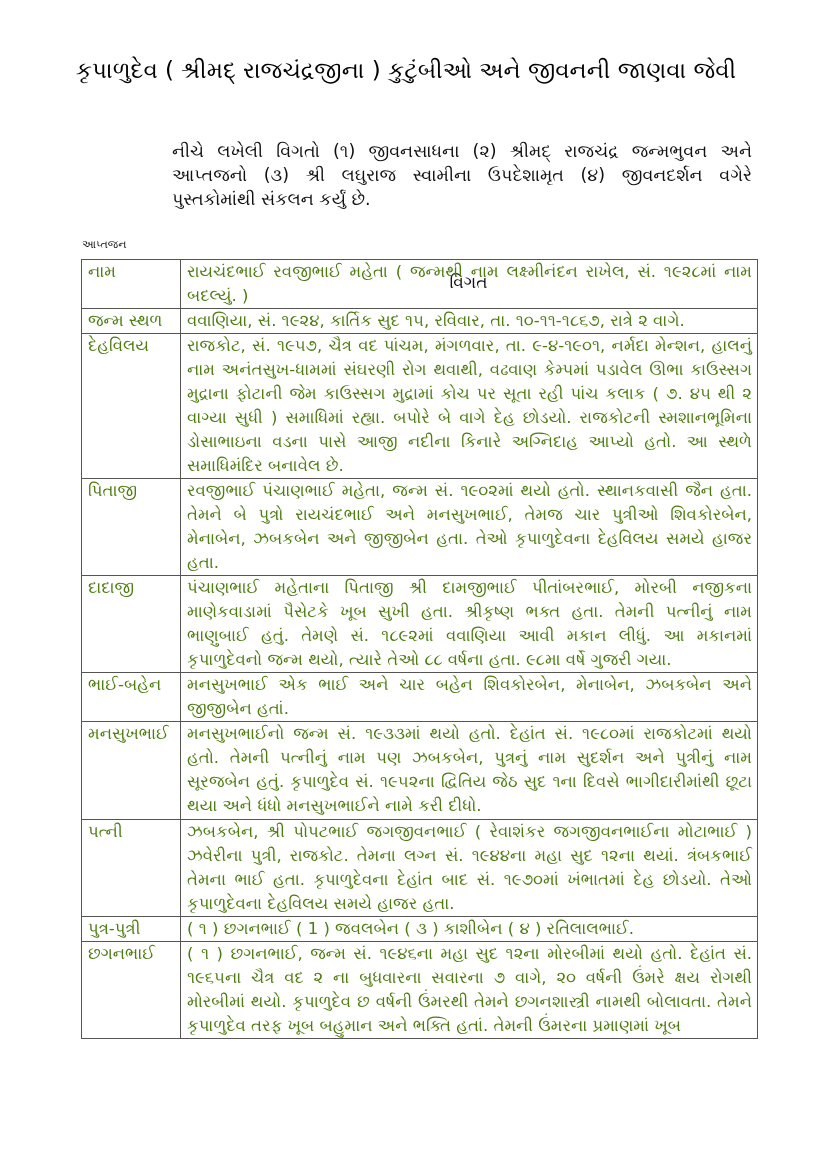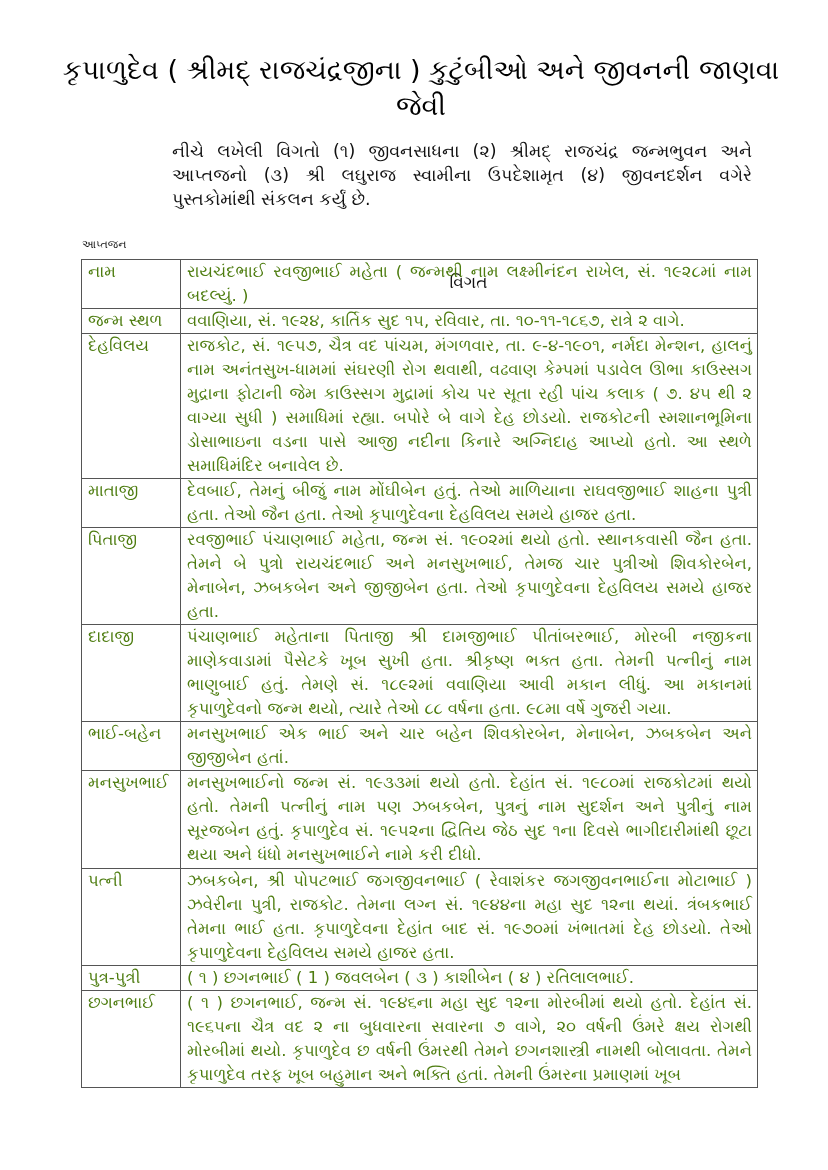--- a/index.html
+++ b/index.html
@@ -1,19 +1,19 @@
 <!DOCTYPE html>
 <html><head>
 <meta charset="utf-8">
 <style>
   html, body { margin: 0; padding: 0; background: #ffffff; }
   body { width: 828px; height: 1170px; position: relative; overflow: hidden;
          font-family: "DejaVu Sans", sans-serif; color: #111; }
-  .title { position: absolute; left: 47px; top: 52px; width: 748px; text-align: center;
-           font-size: 27px; line-height: 36px; font-weight: 400; color: #000; }
+  .title { position: absolute; left: 32px; top: 52px; width: 748px; text-align: center;
+           font-size: 23px; line-height: 36px; font-weight: 400; color: #000; }
   .intro { position: absolute; left: 172px; top: 139px; width: 580px;
            font-size: 17.5px; line-height: 24px; text-align: justify; color: #111; }
   .col-head-1 { position: absolute; left: 82px; top: 233px; font-size: 11px; line-height: 24px; }
   .col-head-2 { position: absolute; left: 180px; width: 577px; top: 233px; font-size: 17px;
                 line-height: 24px; text-align: center; margin-top: 37px; }
   table { position: absolute; left: 81px; top: 259px; width: 677px; border-collapse: collapse;
           table-layout: fixed; }
   td { border: 1px solid #555; vertical-align: top; font-size: 16.5px; line-height: 24px;
        padding: 0 5px 0 6px; color: #4d7c0f; }
   td.k { width: 87px; white-space: nowrap; }
@@ -38,24 +38,20 @@
       <td class="v">રાયચંદભાઈ રવજીભાઈ મહેતા ( જન્મથી નામ લક્ષ્મીનંદન રાખેલ, સં. ૧૯૨૮માં નામ બદલ્યું. )</td>
     </tr>
     <tr style="height:24px">
       <td class="k">જન્મ સ્થળ</td>
       <td class="v">વવાણિયા, સં. ૧૯૨૪, કાર્તિક સુદ ૧૫, રવિવાર, તા. ૧૦-૧૧-૧૮૬૭, રાત્રે ૨ વાગે.</td>
     </tr>
     <tr style="height:144px">
       <td class="k">દેહવિલય</td>
       <td class="v">રાજકોટ, સં. ૧૯૫૭, ચૈત્ર વદ પાંચમ, મંગળવાર, તા. ૯-૪-૧૯૦૧, નર્મદા મેન્શન, હાલનું નામ અનંતસુખ-ધામમાં સંઘરણી રોગ થવાથી, વઢવાણ કેમ્પમાં પડાવેલ ઊભા કાઉસ્સગ મુદ્રાના ફોટાની જેમ કાઉસ્સગ મુદ્રામાં કોચ પર સૂતા રહી પાંચ કલાક ( ૭. ૪૫ થી ૨ વાગ્યા સુધી ) સમાધિમાં રહ્યા. બપોરે બે વાગે દેહ છોડયો. રાજકોટની સ્મશાનભૂમિના ડોસાભાઇના વડના પાસે આજી નદીના કિનારે અગ્નિદાહ આપ્યો હતો. આ સ્થળે સમાધિમંદિર બનાવેલ છે.</td>
     </tr>
-    <tr style="height:46px">
-      <td class="k">માતાજી</td>
-      <td class="v">દેવબાઈ, તેમનું બીજું નામ મોંઘીબેન હતું. તેઓ માળિયાના રાઘવજીભાઈ શાહના પુત્રી હતા. તેઓ જૈન હતા. તેઓ કૃપાળુદેવના દેહવિલય સમયે હાજર હતા.</td>
-    </tr>
     <tr style="height:97px">
       <td class="k">પિતાજી</td>
       <td class="v">રવજીભાઈ પંચાણભાઈ મહેતા, જન્મ સં. ૧૯૦૨માં થયો હતો. સ્થાનકવાસી જૈન હતા. તેમને બે પુત્રો રાયચંદભાઈ અને મનસુખભાઈ, તેમજ ચાર પુત્રીઓ શિવકોરબેન, મેનાબેન, ઝબકબેન અને જીજીબેન હતા. તેઓ કૃપાળુદેવના દેહવિલય સમયે હાજર હતા.</td>
     </tr>
     <tr style="height:95px">
       <td class="k">દાદાજી</td>
       <td class="v">પંચાણભાઈ મહેતાના પિતાજી શ્રી દામજીભાઈ પીતાંબરભાઈ, મોરબી નજીકના માણેકવાડામાં પૈસેટકે ખૂબ સુખી હતા. શ્રીકૃષ્ણ ભક્ત હતા. તેમની પત્નીનું નામ ભાણુબાઈ હતું. તેમણે સં. ૧૮૯૨માં વવાણિયા આવી મકાન લીધું. આ મકાનમાં કૃપાળુદેવનો જન્મ થયો, ત્યારે તેઓ ૮૮ વર્ષના હતા. ૯૮મા વર્ષે ગુજરી ગયા.</td>
     </tr>
     <tr style="height:45px">
       <td class="k">ભાઈ-બહેન</td>

